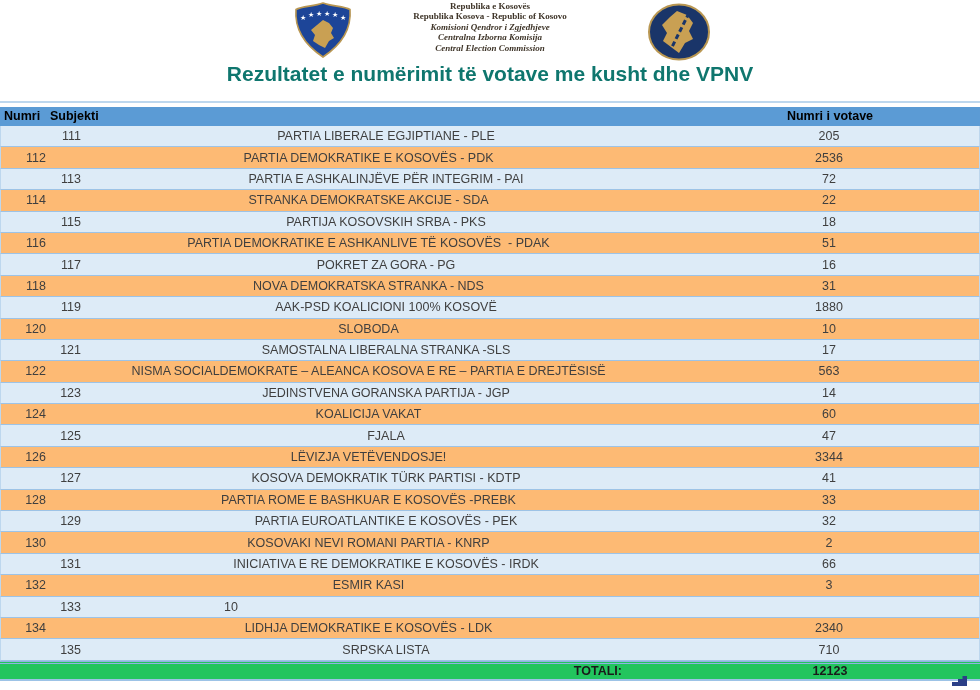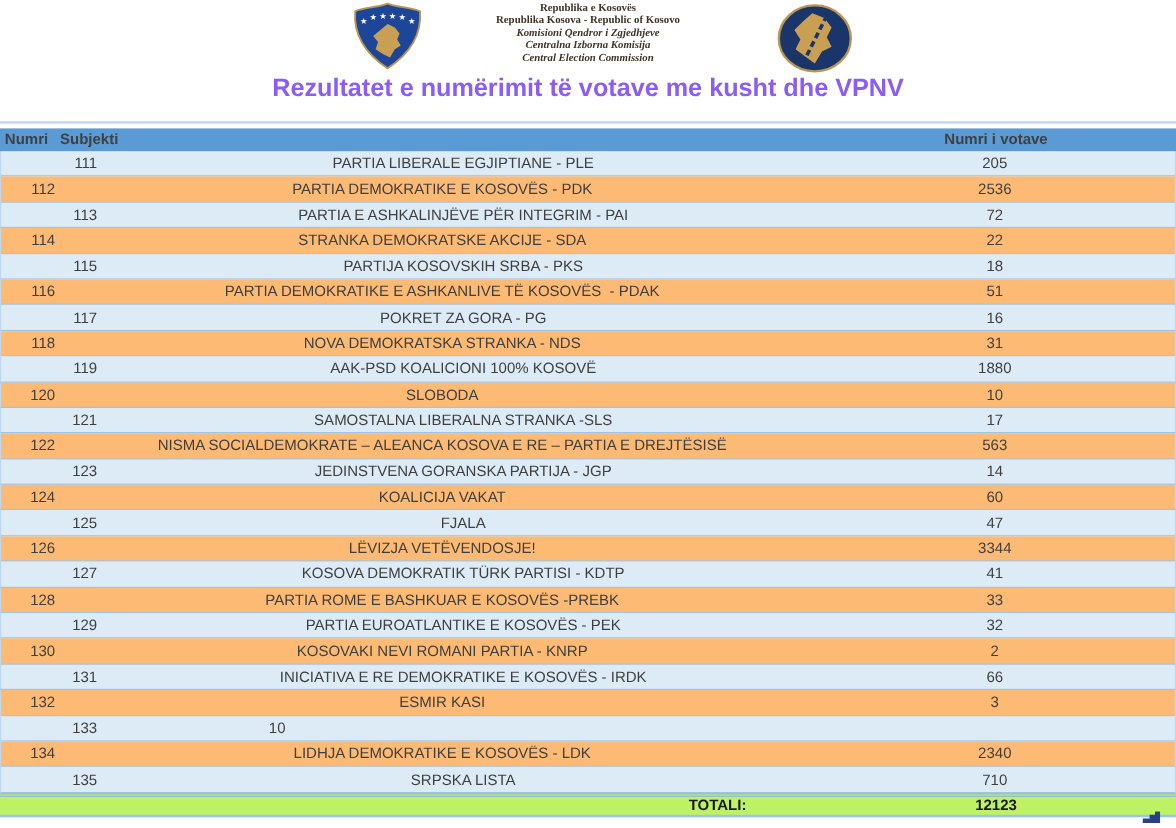--- a/index.html
+++ b/index.html
@@ -27,29 +27,29 @@
     font-family:"Liberation Serif", serif;
     font-weight:bold;
     font-size:9px; line-height:10.4px;
     color:#3E3428;
   }
   .org .org-line:nth-child(n+3) { font-style:italic; }
   
   .title {
     position:absolute; top:62px; left:0; right:0;
     text-align:center;
-    font-size:21px; font-weight:bold; color:#8b5cf6;
+    font-size:21px; font-weight:bold; color:#0f766e;
   }
   .rule { position:absolute; top:101px; left:0; width:980px; height:2px; background:var(--border-light); }
   
   .table { position:absolute; top:107px; left:0; width:980px; }
   .thead {
     position:relative; height:19px;
     background:var(--header-bg);
-    color:#404040; font-weight:bold; font-size:12.5px;
+    color:#000000; font-weight:bold; font-size:12.5px;
   }
   .th-num   { position:absolute; left:4px;  top:0; line-height:19px; }
   .th-sub   { position:absolute; left:50px; width:865px; top:0; text-align:left; line-height:19px; }
   .th-votes { position:absolute; left:680px; width:300px; top:0; text-align:center; line-height:19px; }
   .trow {
     display:flex; align-items:center;
     height:21.4px;
     border-bottom:1px solid var(--border);
     border-left:1px solid var(--border-light);
     border-right:1px solid var(--border-light);
@@ -58,21 +58,21 @@
   }
   .trow.alt { background:var(--row-alt);padding-left:35px; }
   .c-num   { flex:none; width:45px; text-align:right; }
   .c-sub   { flex:1; padding-left:12px; white-space:pre; overflow:hidden;text-align:center; }
   .c-votes { flex:none; width:300px; text-align:center; }
   .total {
     display:flex; align-items:center;
     height:20px;
     border-top:3px double #8FB4E3;
     border-bottom:2px solid var(--border);
-    background:#bef264;
+    background:#22c55e;
     font-weight:bold; font-size:12.5px; color:#1a1a1a;
   }
   .t-label  { flex:none; width:622px; text-align:right; }
   .t-spacer { flex:none; width:58px; }
   .t-votes  { flex:none; width:300px; text-align:center; }
   .corner-artifact {
     position:absolute; left:952px; top:676px;
     width:15px; height:10px;
     background:#2B3F87;
     clip-path: polygon(100% 0, 100% 100%, 0 100%, 0 60%, 40% 60%, 40% 30%, 70% 30%, 70% 0);

